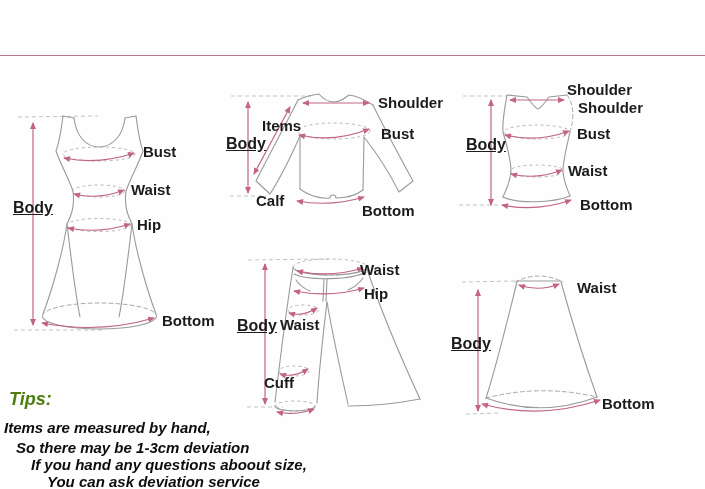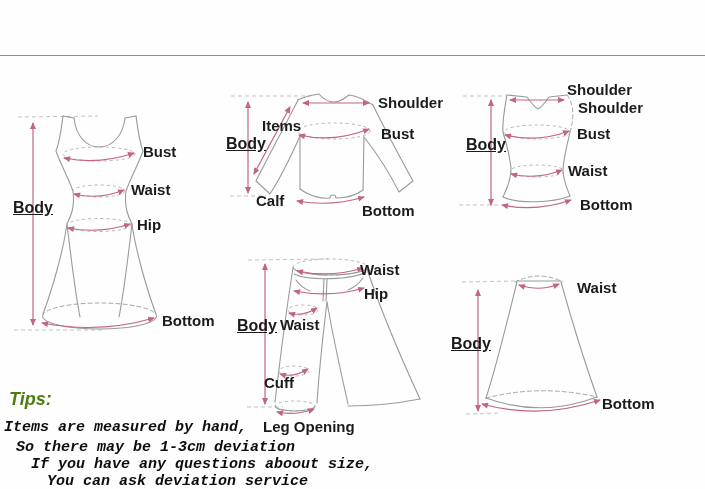--- a/index.html
+++ b/index.html
@@ -29,21 +29,21 @@
   .mell{fill:none;stroke:#b6b6b6;stroke-width:1;stroke-dasharray:3 3;}
   .guide{fill:none;stroke:#c3c3c3;stroke-width:1;stroke-dasharray:4 3;}
   .arr{fill:none;stroke:var(--accent);stroke-width:1.2;marker-start:url(#aS);marker-end:url(#aE);}
   .ah{fill:var(--accent);}
   .tips-title{
     position:absolute;left:9px;top:389px;
     font-size:18px;font-weight:bold;font-style:italic;color:#4d7c0f;white-space:nowrap;
   }
   .tips-line{
     position:absolute;font-size:15px;font-weight:bold;font-style:italic;
-    color:#0d0d0d;white-space:nowrap;font-family:Liberation Mono, monospace;
+    color:#0d0d0d;white-space:nowrap;
   }
 </style>
 </head>
 <body>
 
 <div class="stage">
 
   <div class="header-rule"></div>
 
   <svg class="diagram-svg" width="705" height="489" viewBox="0 0 705 489">
@@ -171,27 +171,26 @@
   <div class="lbl" style="left:577px;top:125px">Bust</div>
   <div class="lbl big" style="left:466px;top:136px">Body</div>
   <div class="lbl" style="left:568px;top:162px">Waist</div>
   <div class="lbl" style="left:580px;top:196px">Bottom</div>
 
   <div class="lbl" style="left:360px;top:261px">Waist</div>
   <div class="lbl" style="left:364px;top:285px">Hip</div>
   <div class="lbl" style="left:280px;top:316px">Waist</div>
   <div class="lbl big" style="left:237px;top:317px">Body</div>
   <div class="lbl" style="left:264px;top:374px">Cuff</div>
-  <div class="lbl" style="left:263px;top:418px">Leg Opening</div>
 
   <div class="lbl" style="left:577px;top:279px">Waist</div>
   <div class="lbl big" style="left:451px;top:335px">Body</div>
   <div class="lbl" style="left:602px;top:395px">Bottom</div>
 
   <div>
     <div class="tips-title">Tips:</div>
     <div class="tips-line" style="left:4px;top:419px">Items are measured by hand,</div>
     <div class="tips-line" style="left:16px;top:439px">So there may be 1-3cm deviation</div>
-    <div class="tips-line" style="left:31px;top:456px">If you have any questions aboout size,</div>
+    <div class="tips-line" style="left:31px;top:456px">If you hand any questions aboout size,</div>
     <div class="tips-line" style="left:47px;top:473px">You can ask deviation service</div>
   </div>
 
 </div>
 
 </body></html>

